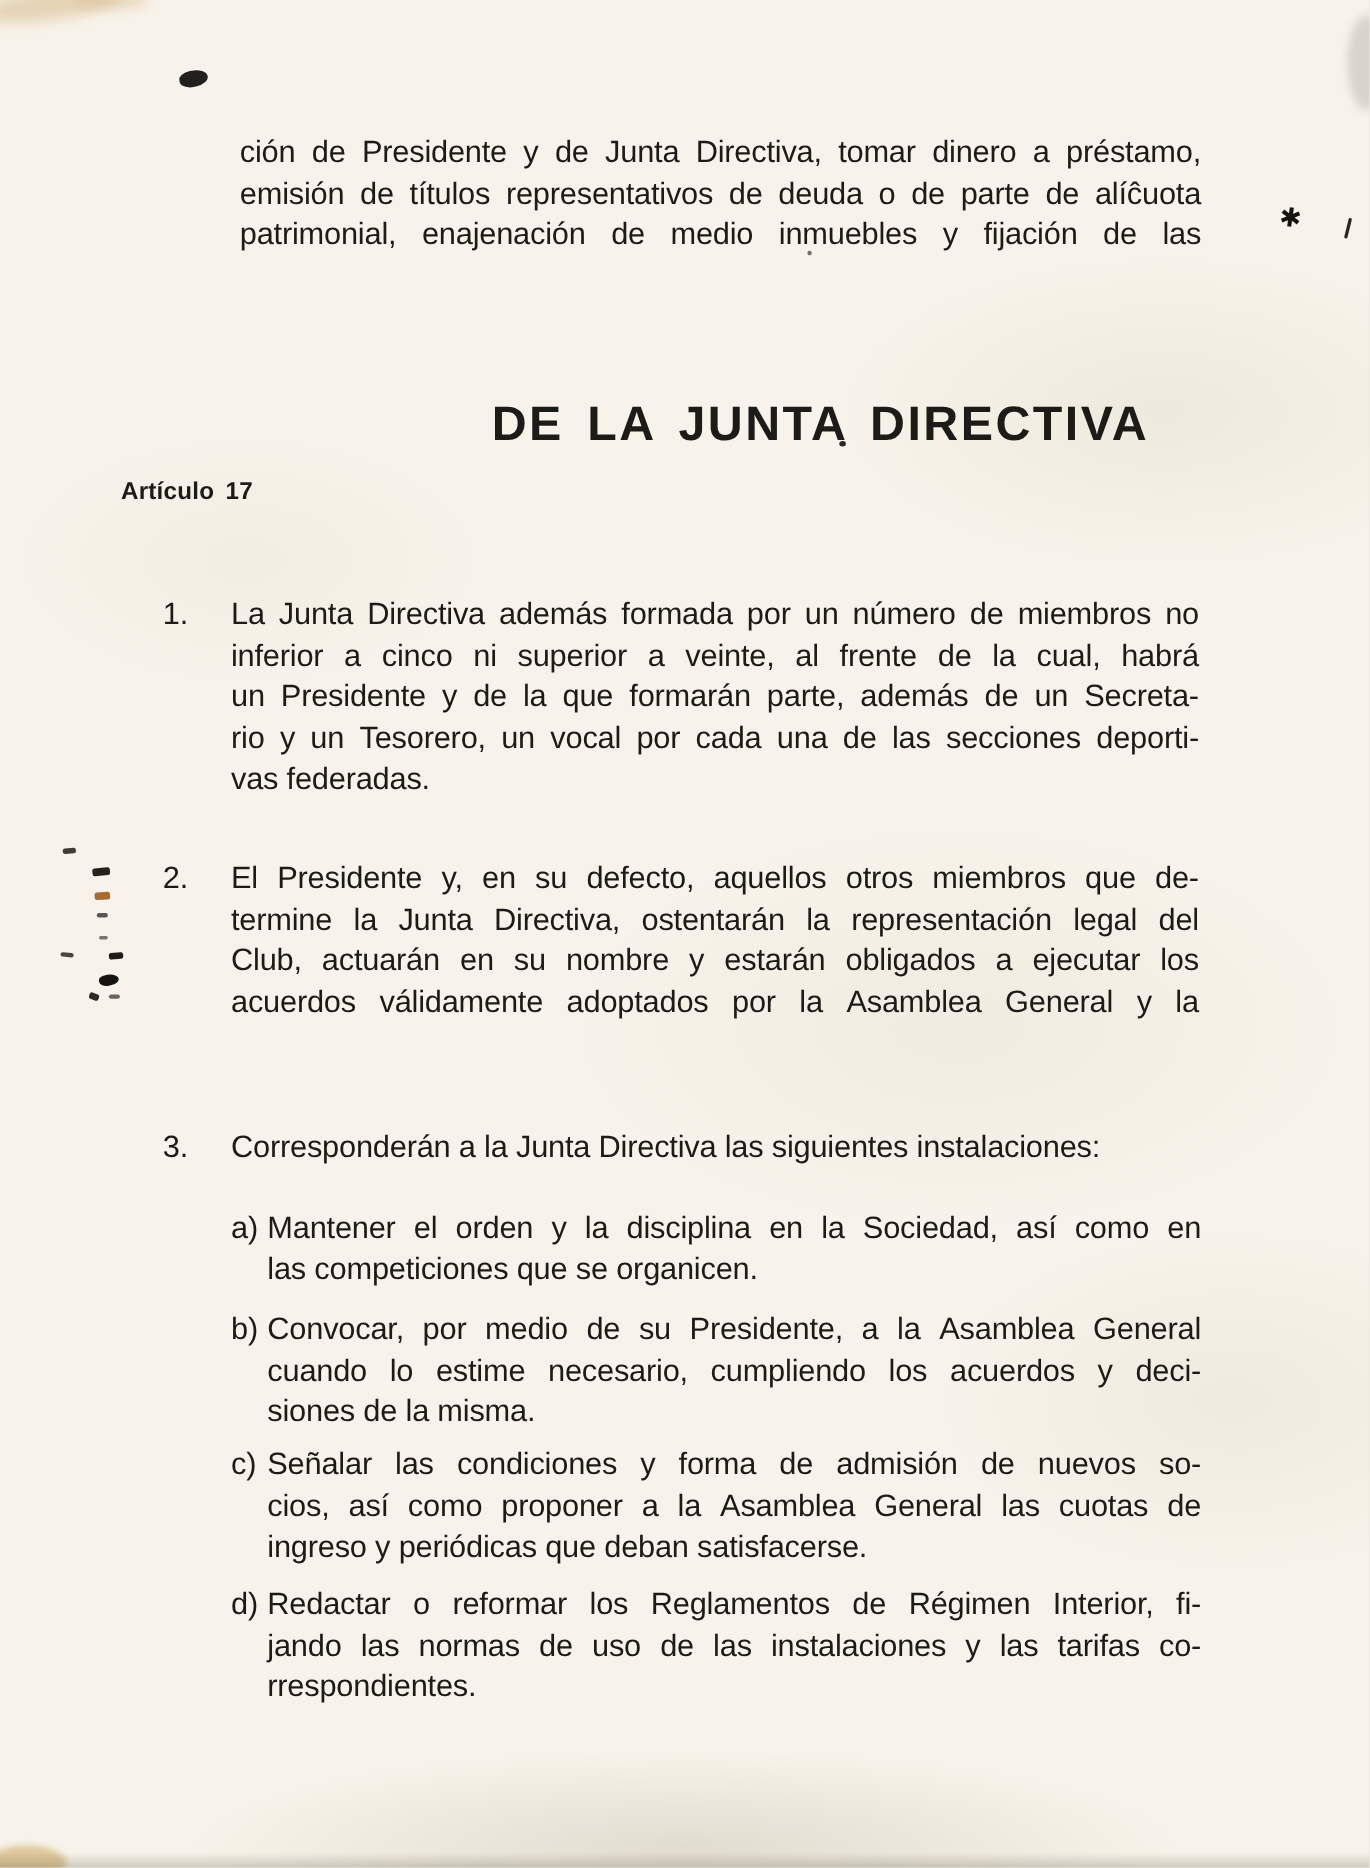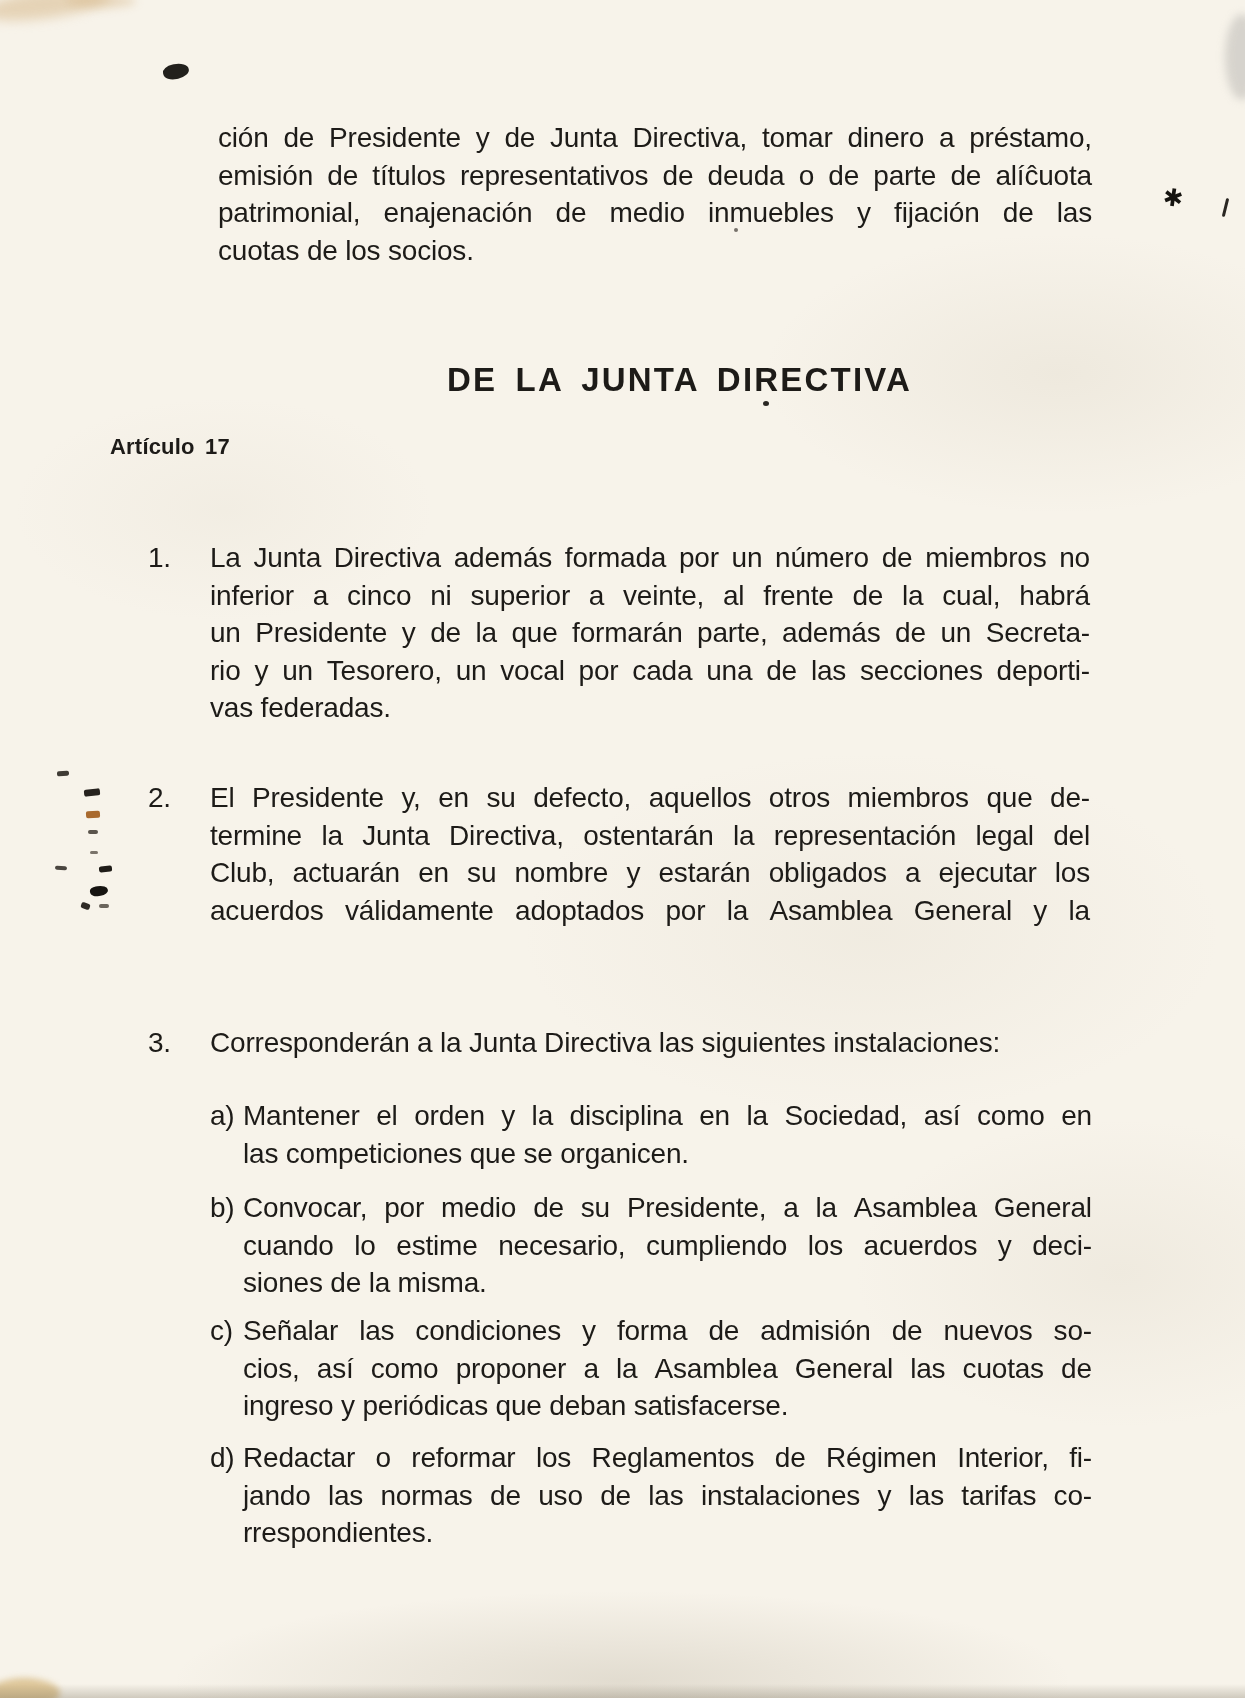--- a/index.html
+++ b/index.html
@@ -20,21 +20,21 @@
   }
   .textblock{position:absolute; font-size:28px; letter-spacing:-0.2px;}
   .line{display:flex; justify-content:space-between; height:37.5px; white-space:nowrap;}
   .line.last{display:block;}
   .item{position:absolute; left:0; width:100%; height:0;}
   .item .marker{position:absolute; left:148px; top:0; font-size:28px;}
   .item .body{position:absolute; left:210px; top:0; width:880px;}
   .sub .marker{left:210px;}
   .sub .body{left:243px; width:849px;}
   .heading{
-    position:absolute; top:361px; left:447px; font-size:33px; font-weight:bold;
+    position:absolute; top:361px; left:447px; font-size:44px; font-weight:bold;
     letter-spacing:2.2px; word-spacing:7px; white-space:nowrap;
   }
   .article-label{
     position:absolute; top:434px; left:110px; font-size:22px; font-weight:bold;
     letter-spacing:0.2px; word-spacing:4px; white-space:nowrap;
   }
   .intro{top:98px; left:218px; width:874px;margin-top:24px;}
   
   .artifact{position:absolute;}
   .stain-top-left{
@@ -125,21 +125,20 @@
         <span>patrimonial,</span>
         <span>enajenación</span>
         <span>de</span>
         <span>medio</span>
         <span>inmuebles</span>
         <span>y</span>
         <span>fijación</span>
         <span>de</span>
         <span>las</span>
       </div>
-      <div class="line last">cuotas de los socios.</div>
     </div>
 
   <div class="heading">DE LA JUNTA DIRECTIVA</div>
 
   <div class="article-label">Artículo 17</div>
 
   <div class="item textblock" style="top:542px">
     <span class="marker">1.</span>
     <div class="body">
         <div class="line">

